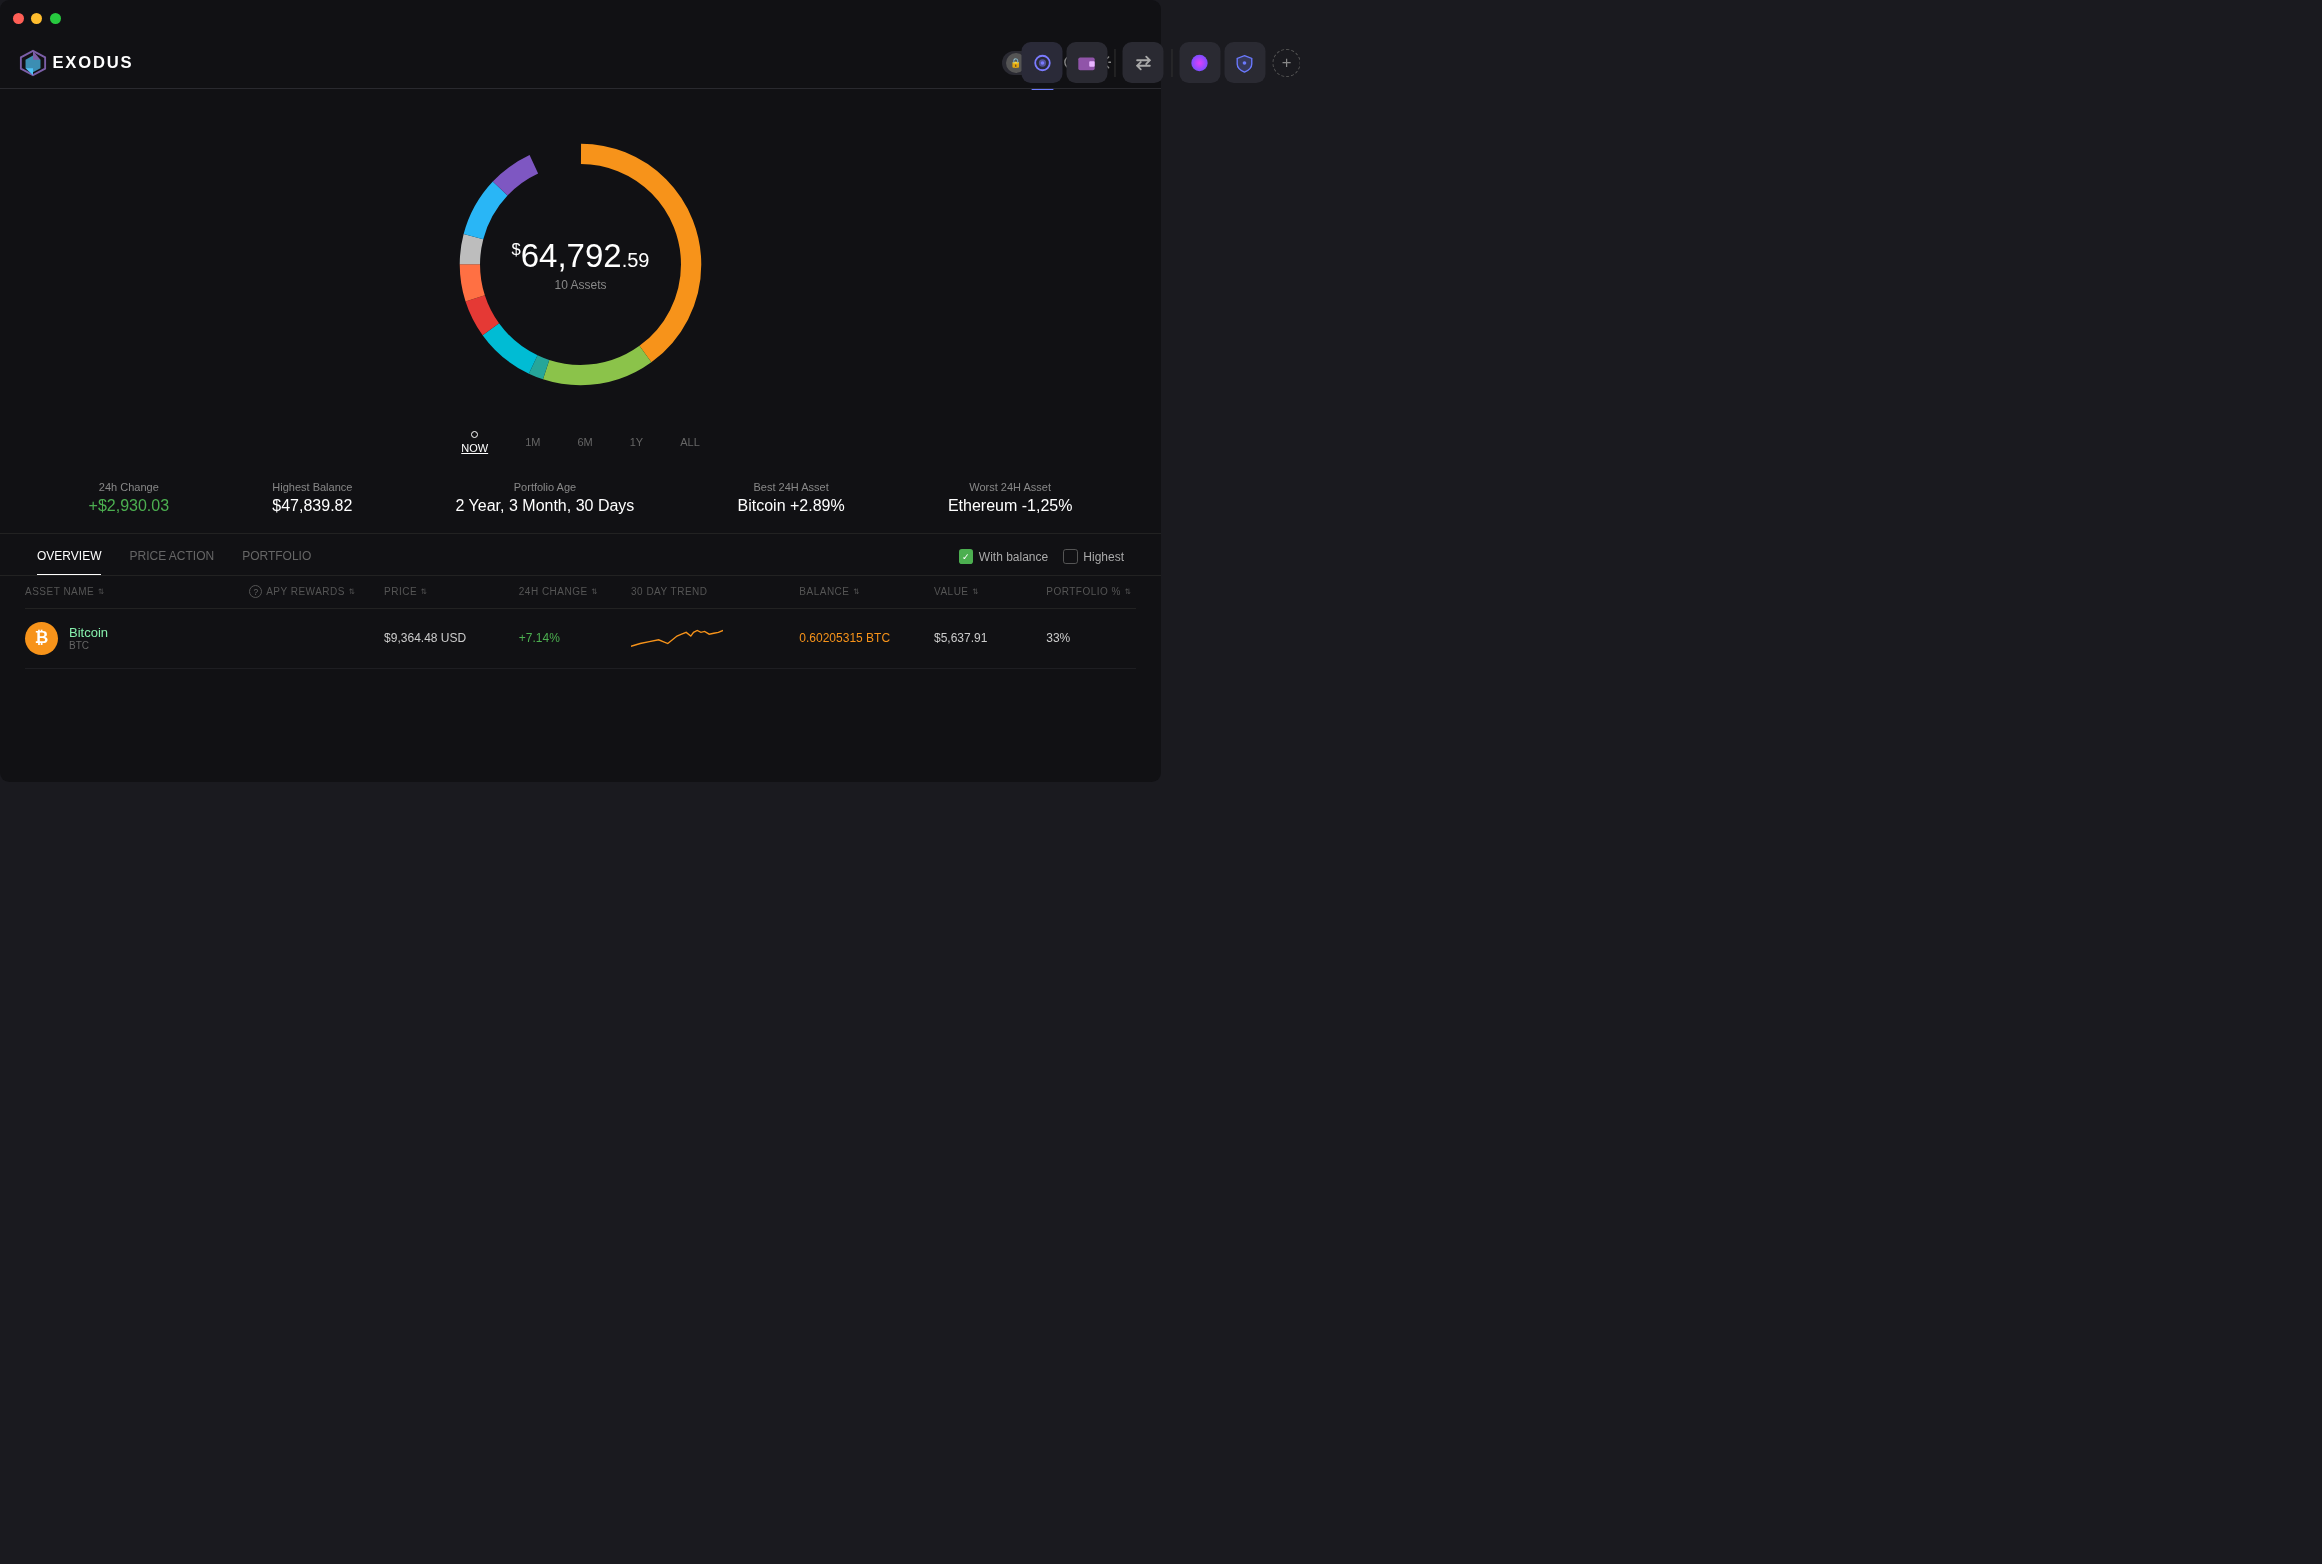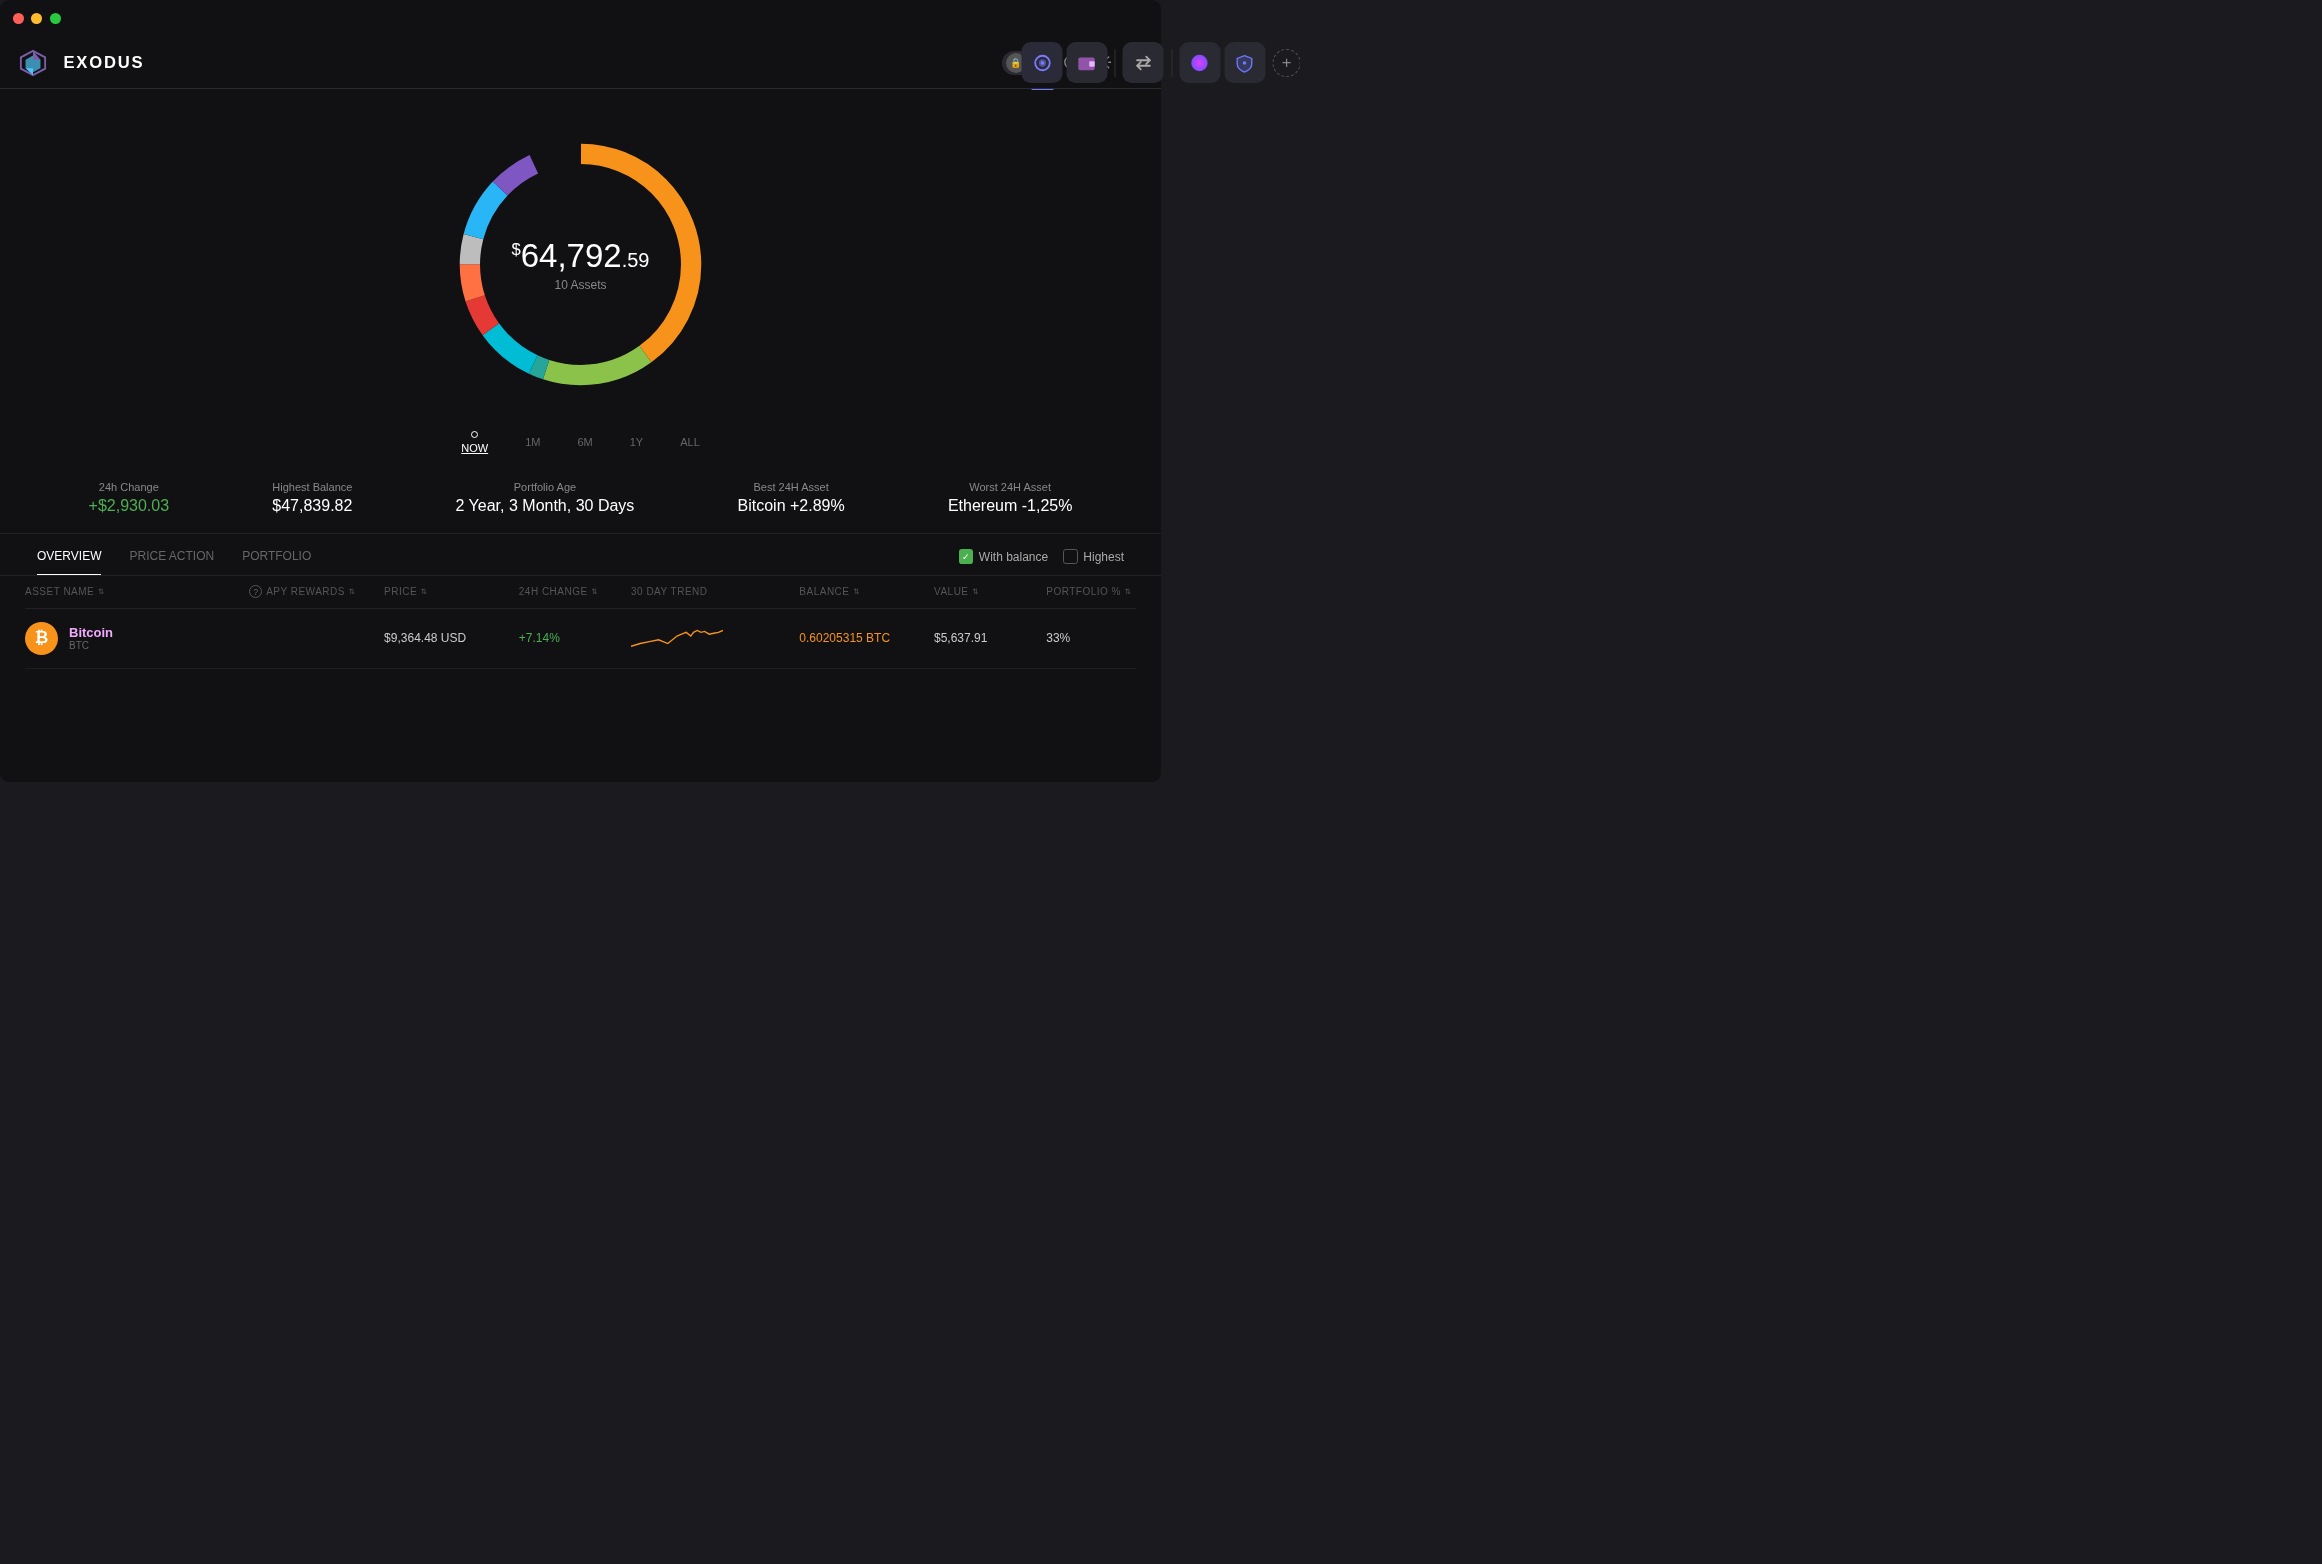--- a/index.html
+++ b/index.html
@@ -36,21 +36,21 @@
       height: 52px;
       display: flex;
       align-items: center;
       justify-content: space-between;
       padding: 0 18.5px;
       border-bottom: 0.9px solid #2a2a2f;
     }
     .logo {
       display: flex;
       align-items: center;
-      gap: 17px;
+      gap: 6px;
     }
     .logo-icon {
       width: 28px; height: 28px;
     }
     .logo-text {
       font-size: 16.6px;
       font-weight: 700;
       letter-spacing: 1.8px;
       color: #fff;
     }
@@ -332,21 +332,21 @@
       border-radius: 50%;
       background: #f7931a;
       display: flex;
       align-items: center;
       justify-content: center;
       font-size: 16.6px;
       color: #fff;
       font-weight: bold;
       flex-shrink: 0;
     }
-    .asset-name { font-size: 13px; font-weight: 700; color: #f0abfc; }
+    .asset-name { font-size: 13px; font-weight: 400; color: #86efac; }
     .asset-ticker { font-size: 10px; color: #666; }
     .td { font-size: 12px; color: #ccc; }
     .td.positive { color: #4caf50; }
     .td.highlight { color: #f7931a; }
 
     
     svg.donut-svg {
       width: 295px;
       height: 295px;
     }

